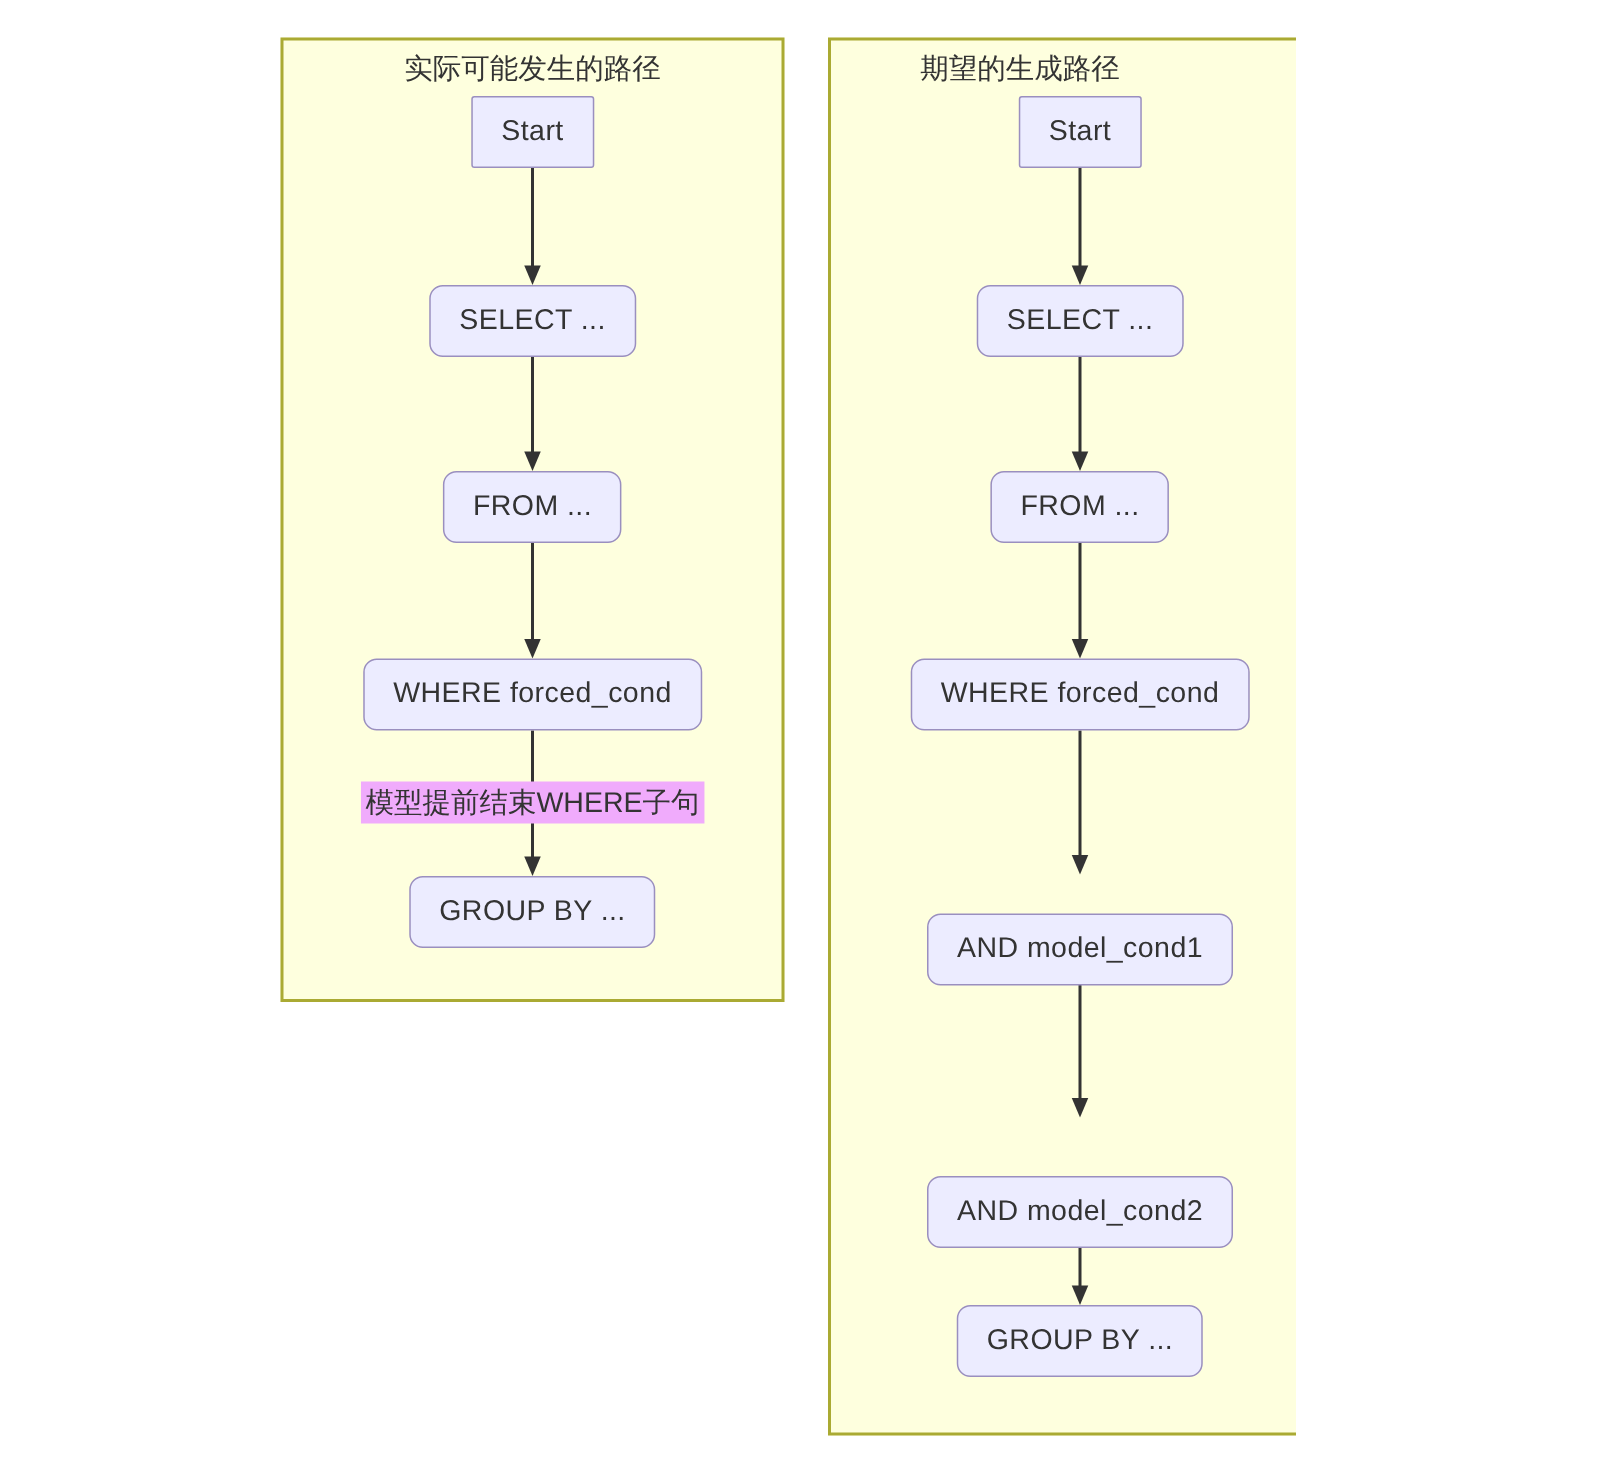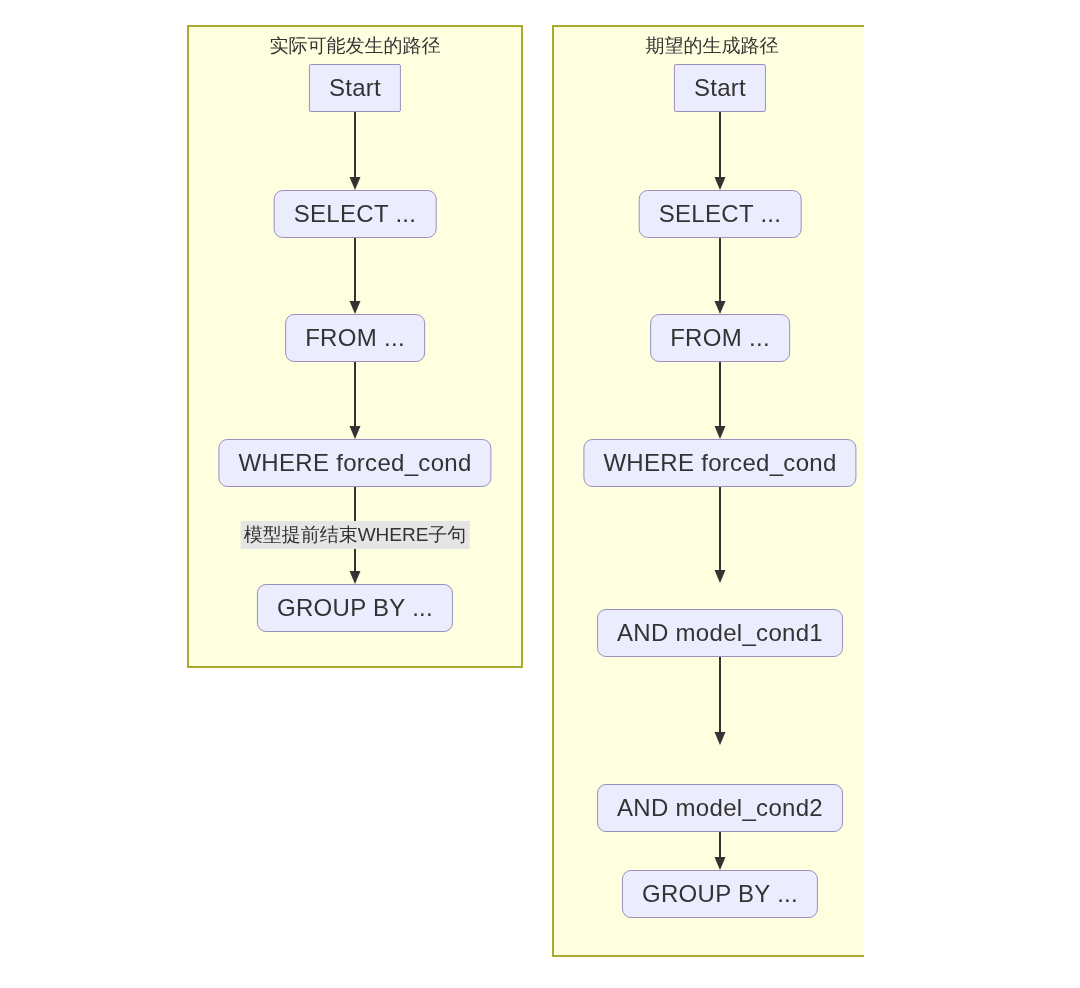--- a/index.html
+++ b/index.html
@@ -42,33 +42,33 @@
   .flow-node {
     position: absolute;
     transform: translate(-50%, -50%);
     height: 48px;
     display: flex;
     align-items: center;
     justify-content: center;
     padding: 0 19px;
     background: #ececff;
     border: 1px solid #9a8fbf;
-    font-size: 24px;
+    font-size: 19px;
     color: #333333;
     white-space: nowrap;
     z-index: 2;
     letter-spacing: 0.3px;
   }
   .flow-node.rect    { border-radius: 2px; }
   .flow-node.rounded { border-radius: 9px; }
 
   .edge-label {
     position: absolute;
     transform: translate(-50%, -50%);
-    background: #e5e5e5;
+    background: #f0abfc;
     color: #333333;
     font-size: 19px;
     padding: 1px 3px;
     white-space: nowrap;
     z-index: 3;
   }
 </style>
 </head>
 <body>
 
@@ -96,21 +96,21 @@
       <line x1="720" y1="487" x2="720" y2="577" stroke="#333333" stroke-width="2"></line>
       <polygon points="720,583 714.5,570 725.5,570" fill="#333333"></polygon>
       <line x1="720" y1="631" x2="720" y2="739" stroke="#333333" stroke-width="2"></line>
       <polygon points="720,745 714.5,732 725.5,732" fill="#333333"></polygon>
       <line x1="720" y1="793" x2="720" y2="864" stroke="#333333" stroke-width="2"></line>
       <polygon points="720,870 714.5,857 725.5,857" fill="#333333"></polygon>
     </svg>
 
   <div class="panel-title" style="left:355px; top:46px;">实际可能发生的路径</div>
 
-  <div class="panel-title" style="left:712px; top:46px;text-align:center;">期望的生成路径</div>
+  <div class="panel-title" style="left:680px; top:46px;text-align:center;">期望的生成路径</div>
 
   <div id="nodes-layer">
       <div class="edge-label" style="left: 355px; top: 535px;">模型提前结束WHERE子句</div>
       <div class="flow-node rect" style="left: 355px; top: 88px;">Start</div>
       <div class="flow-node rounded" style="left: 355px; top: 214px;">SELECT ...</div>
       <div class="flow-node rounded" style="left: 355px; top: 338px;">FROM ...</div>
       <div class="flow-node rounded" style="left: 355px; top: 463px;">WHERE forced_cond</div>
       <div class="flow-node rounded" style="left: 355px; top: 608px;">GROUP BY ...</div>
       <div class="flow-node rect" style="left: 720px; top: 88px;">Start</div>
       <div class="flow-node rounded" style="left: 720px; top: 214px;">SELECT ...</div>

